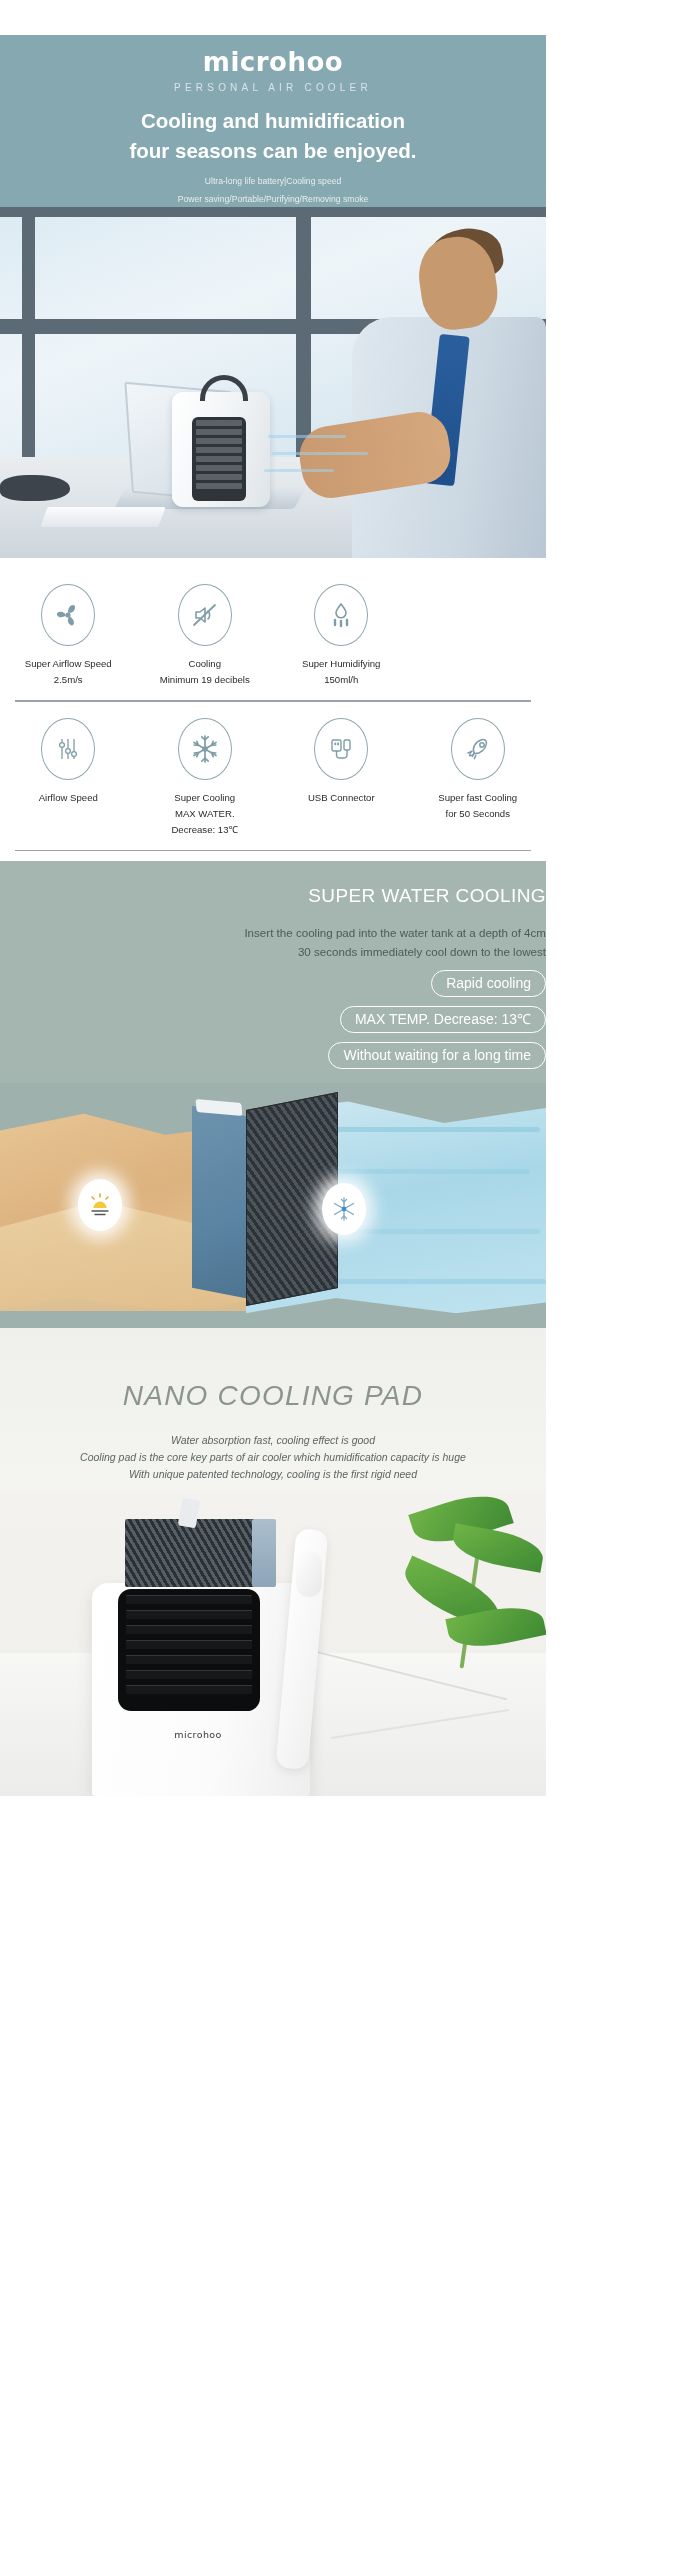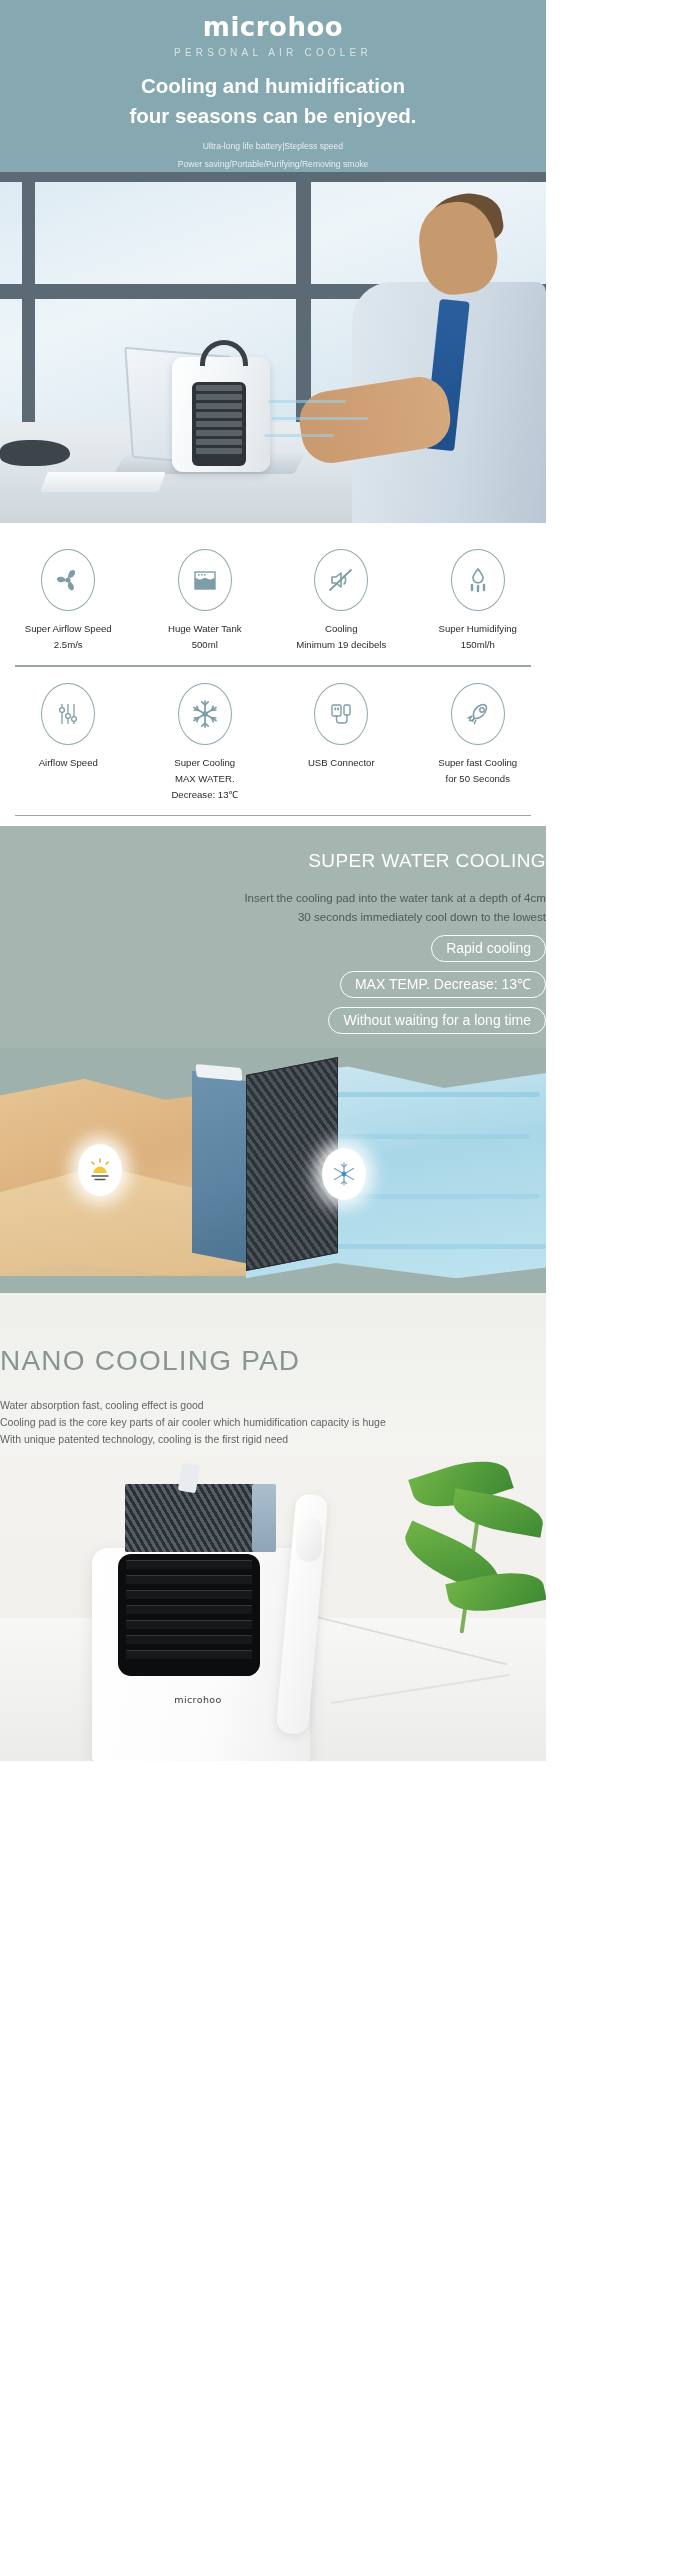--- a/index.html
+++ b/index.html
@@ -7,20 +7,21 @@
     width:682px;
     background:#ffffff;
     font-family:"Liberation Sans", sans-serif;
   }
   #page {
     width:682px;
     height:2304px;
     position:relative;
     background:#ffffff;
     overflow:hidden;
+    margin-top:35px;
   }
   .col {
     width:546px;
     position:relative;
   }
 
   
   .hero {
     height:172px;
     background:#86a8b0;
@@ -231,21 +232,21 @@
   .badge-circle {
     position:absolute; width:44px; height:52px; border-radius:50%;
     background:#ffffff;
     display:flex; align-items:center; justify-content:center;
     box-shadow:0 0 16px 8px rgba(255,255,255,.85);
   }
 
   
   .nano {
     background:linear-gradient(180deg,#eff0ec 0%,#f4f4f1 100%);
-    padding:48px 0 8px 0; text-align:left;
+    padding:48px 0 8px 0; text-align:center;font-style:italic;
   }
   .nano-title {
     font-size:28px; color:#8a9490; letter-spacing:1.2px; line-height:40px;
     font-weight:400;
   }
   .nano-desc {
     font-size:10.5px; color:#5d6663; line-height:17px; margin-top:16px;
   }
 
   
@@ -324,21 +325,21 @@
 <div class="col">
 
   <section class="hero">
     <div class="brand">microhoo</div>
     <div class="brand-sub">PERSONAL AIR COOLER</div>
     <div class="hero-h1">
       <div>Cooling and humidification</div>
       <div>four seasons can be enjoyed.</div>
     </div>
     <div class="hero-small">
-      <div>Ultra-long life battery|Stepless speed</div>
+      <div>Ultra-long life battery|Cooling speed</div>
       <div>Power saving/Portable/Purifying/Removing smoke</div>
     </div>
   </section>
 
   <section class="office">
     <div class="win-glass"></div>
     <div class="win-frame" style="left:0;top:0;width:546px;height:10px;"></div>
     <div class="win-frame" style="left:0;top:112px;width:546px;height:15px;"></div>
     <div class="win-frame" style="left:22px;top:0;width:13px;height:250px;"></div>
     <div class="win-frame" style="left:296px;top:0;width:15px;height:250px;"></div>
@@ -386,35 +387,20 @@
               <path d="M15 12.6c0-4 2-7.5 5-7.5 2.4 0 3 3.6.4 6.2-1.5 1.5-3.6 1.9-5.4 1.3z"></path>
               <path d="M16.7 16.5c3.4 2 5.2 5.5 3.7 8-1.2 2-4.4.7-5.4-2.9-.6-2 0-4 1.7-5.1z"></path>
               <path d="M12.6 16.1c-3.5 1.8-7.4 1.6-8.5-1.1-.9-2.2 1.9-4.1 5.4-3.1 2 .6 3.3 2.3 3.1 4.2z"></path>
             </g>
           </svg>
         </div>
         <div class="icon-title">Super Airflow Speed</div>
         <div class="icon-sub">2.5m/s</div>
       </div>
 
-      <div class="icon-cell">
-        <div class="icon-oval">
-          <svg width="30" height="30" viewBox="0 0 30 30">
-            <rect x="5" y="7" width="20" height="17" fill="#fff" stroke="#7e9da6" stroke-width="1.4"></rect>
-            <path d="M5 13c2.5 0 2.5 1.6 5 1.6S12.5 13 15 13s2.5 1.6 5 1.6S22.5 13 25 13v11H5z" fill="#7e9da6"></path>
-            <g fill="#7e9da6">
-                  <rect x="8" y="9" width="1.6" height="1.6"></rect>
-                  <rect x="11" y="9" width="1.6" height="1.6"></rect>
-                  <rect x="14" y="9" width="1.6" height="1.6"></rect>
-                </g>
-          </svg>
-        </div>
-        <div class="icon-title">Huge Water Tank</div>
-        <div class="icon-sub">500ml</div>
-      </div>
 
       <div class="icon-cell">
         <div class="icon-oval">
           <svg width="30" height="30" viewBox="0 0 30 30">
             <path d="M6 12h4l5-4v14l-5-4H6z" fill="none" stroke="#7e9da6" stroke-width="1.6" stroke-linejoin="round"></path>
             <path d="M18 11c2.2 1.6 2.2 6.4 0 8" fill="none" stroke="#7e9da6" stroke-width="1.6" stroke-linecap="round"></path>
             <line x1="4" y1="25" x2="25" y2="5" stroke="#7e9da6" stroke-width="1.8" stroke-linecap="round"></line>
           </svg>
         </div>
         <div class="icon-title">Cooling</div>

